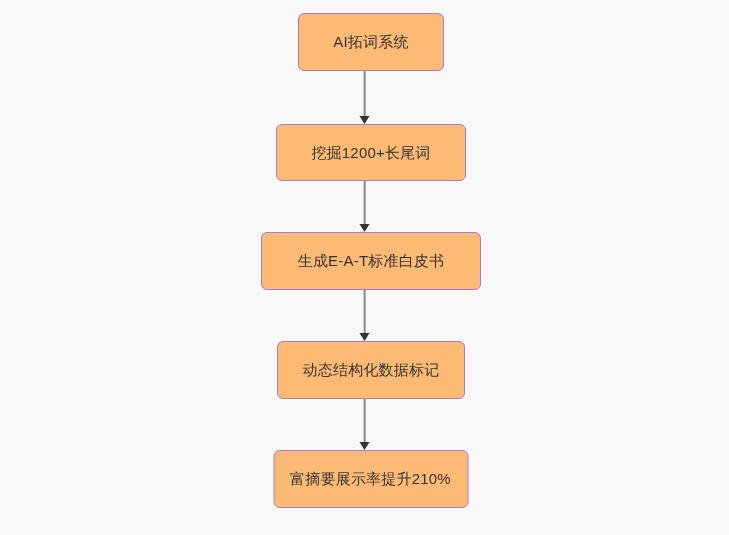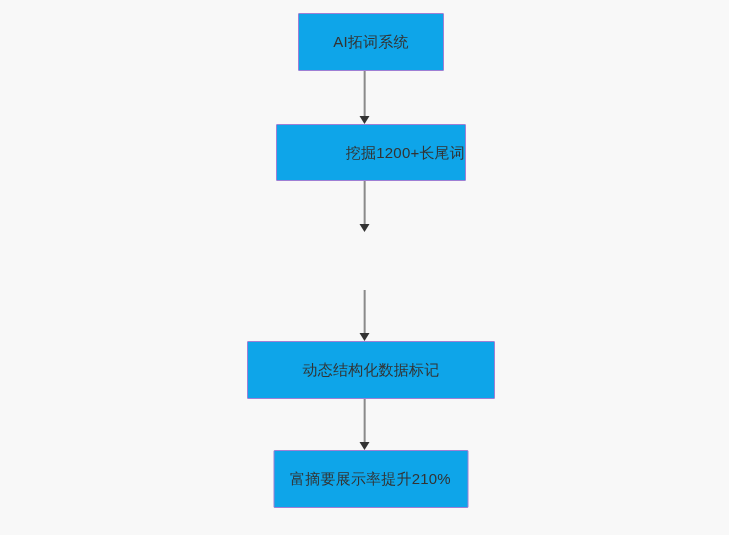--- a/index.html
+++ b/index.html
@@ -14,23 +14,23 @@
     overflow: hidden;
   }
   #flowchart {
     position: relative;
     width: 729px;
     height: 535px;
   }
   .node {
     position: absolute;
     box-sizing: border-box;
-    background: #0ea5e9;
+    background: #fdba74;
     border: 1.6px solid #9f7fd4;
-    border-radius: 1px;
+    border-radius: 6px;
     display: flex;
     align-items: center;
     justify-content: center;
     left: 50%;
     transform: translateX(-50%);
   }
   .node-label {
     font-size: 15px;
     color: #333333;
     line-height: 1.2;
@@ -82,23 +82,26 @@
     <div class="edge-head"></div>
   </div>
   <div class="edge" id="edge-3" style="top: 399px; height: 51px;">
     <div class="edge-line" style="height: 44px;"></div>
     <div class="edge-head"></div>
   </div>
 
   <div class="node" id="node-0" style="top: 13px; width: 146px; height: 58px; left: 371px;">
     <span class="node-label">AI拓词系统</span>
   </div>
-  <div class="node" id="node-1" style="top: 124px; width: 190px; height: 57px; left: 371px; justify-content: flex-end;">
+  <div class="node" id="node-1" style="top: 124px; width: 190px; height: 57px; left: 371px;">
     <span class="node-label">挖掘1200+长尾词</span>
   </div>
-  <div class="node" id="node-3" style="top: 341px; width: 248px; height: 58px; left: 371px;">
+  <div class="node" id="node-2" style="top: 232px; width: 220px; height: 58px; left: 371px;">
+    <span class="node-label">生成E-A-T标准白皮书</span>
+  </div>
+  <div class="node" id="node-3" style="top: 341px; width: 188px; height: 58px; left: 371px;">
     <span class="node-label">动态结构化数据标记</span>
   </div>
   <div class="node" id="node-4" style="top: 450px; width: 195px; height: 58px; left: 370.5px;">
     <span class="node-label">富摘要展示率提升210%</span>
   </div>
 
 </div>
 
 </body></html>

